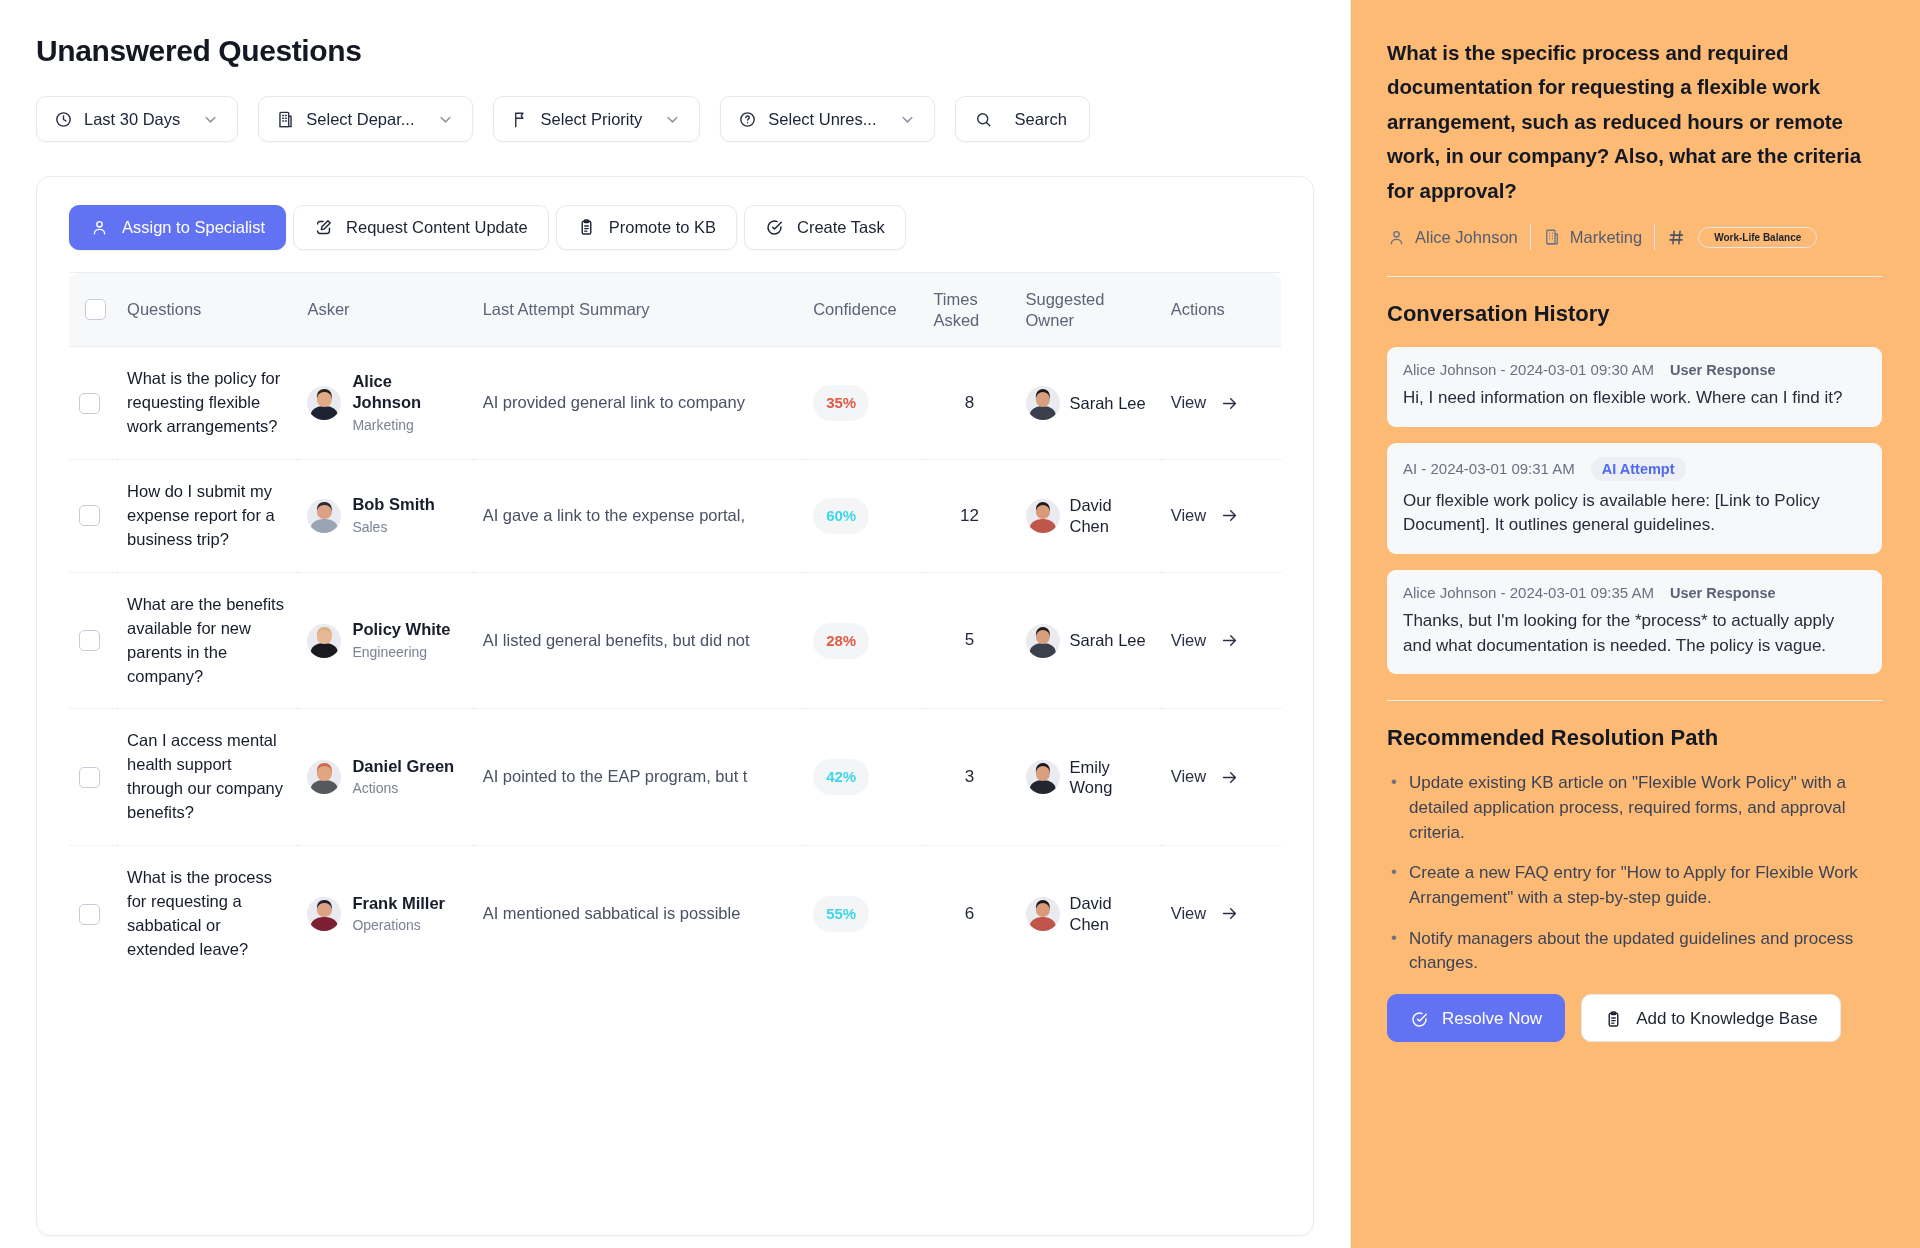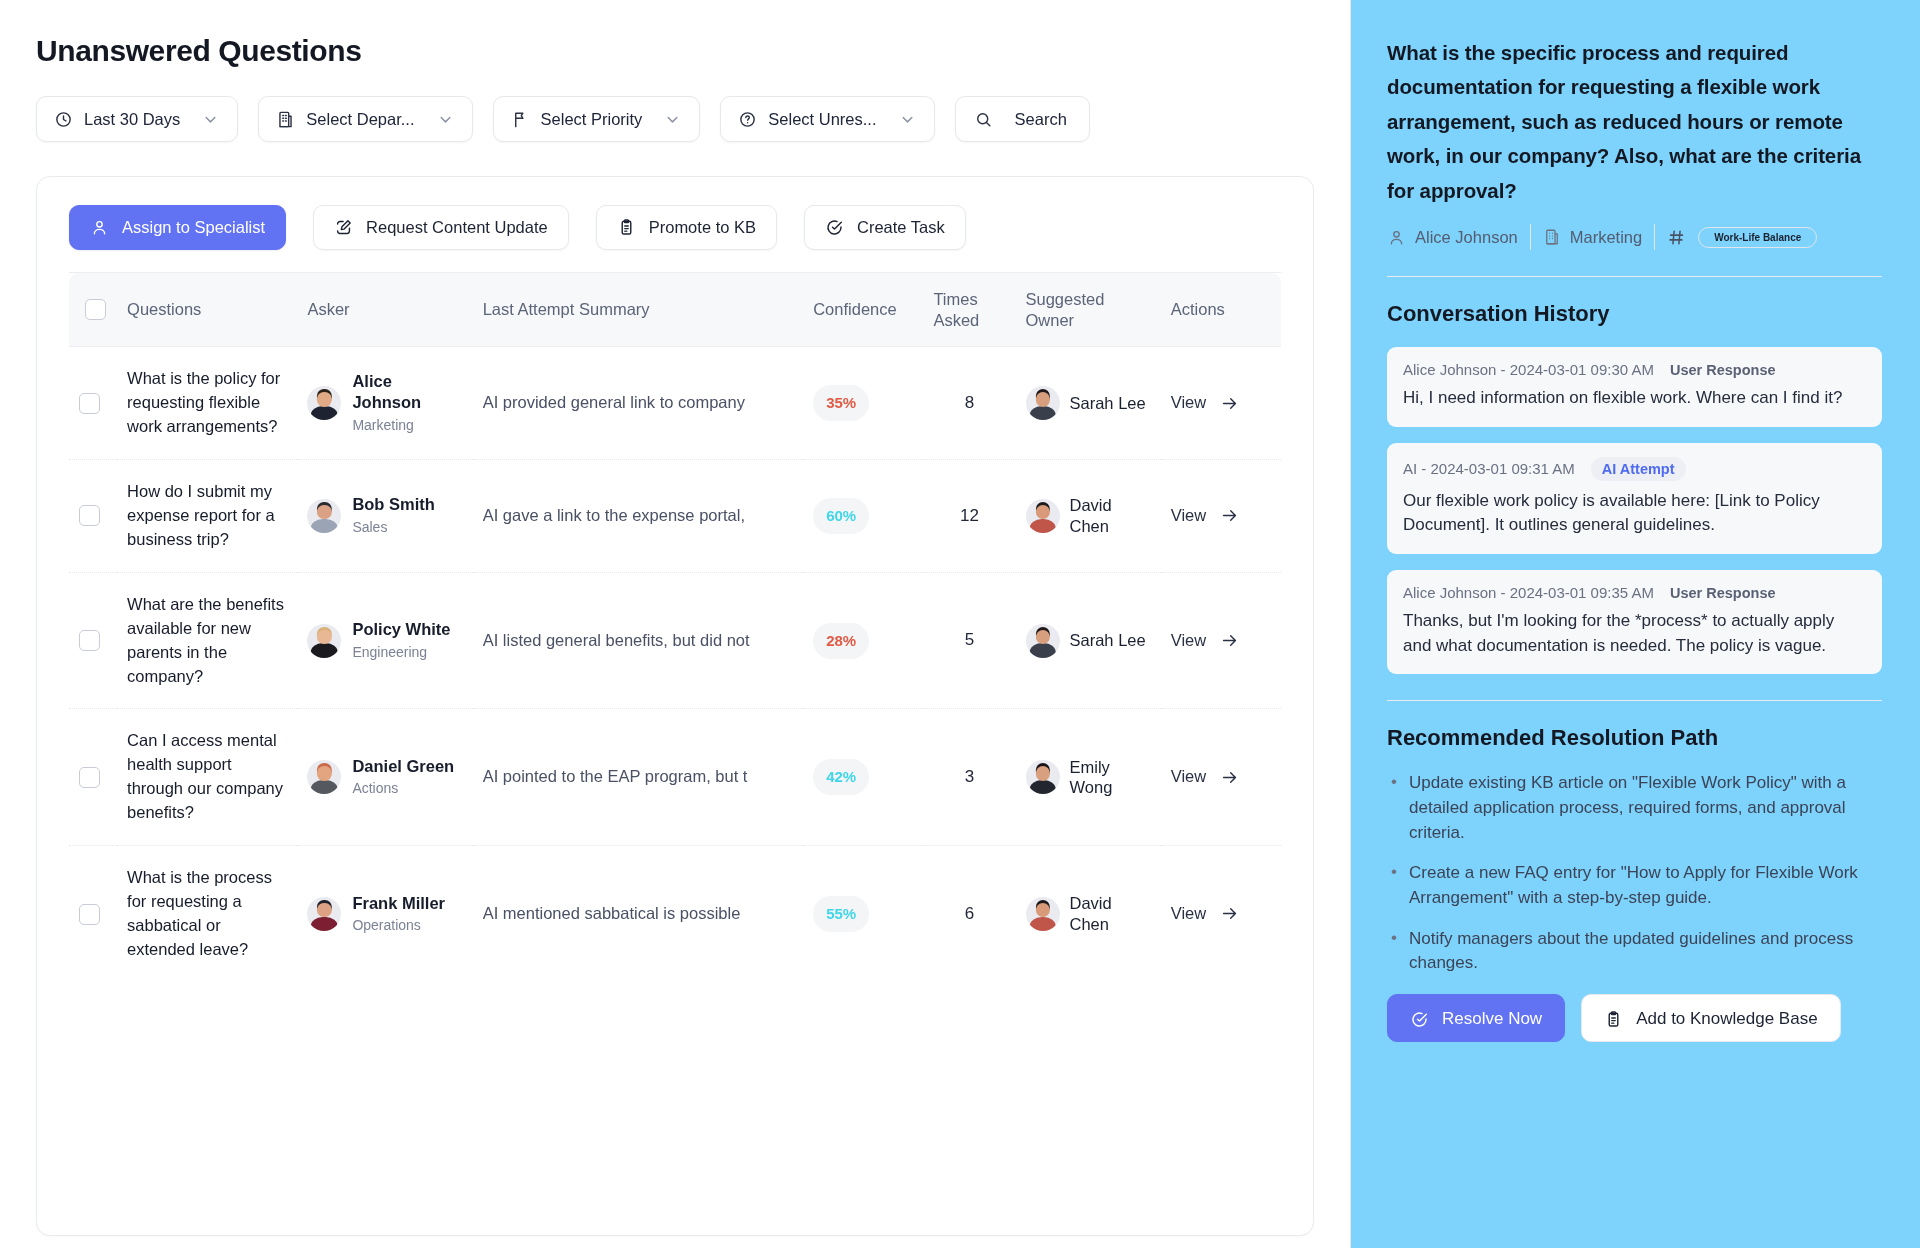--- a/index.html
+++ b/index.html
@@ -44,21 +44,21 @@
   .icon { display: inline-flex; align-items: center; justify-content: center; flex: none; }
 
   
   .card {
     margin-top: 34px;
     border: 1px solid #e9ebef; border-radius: 14px;
     background: #fff; box-shadow: 0 1px 2px rgba(16,24,40,.03);
     overflow: hidden;
     height: 1060px;
   }
-  .actions-bar { display: flex; gap: 27px; padding: 28px 32px 22px 32px; }
+  .actions-bar { display: flex; gap: 7px; padding: 28px 32px 22px 32px; }
   .act {
     display: flex; align-items: center; gap: 13px;
     height: 45px; padding: 0 20px;
     border: 1px solid #e6e8ec; border-radius: 10px;
     background: #fff; font-size: 16.5px; font-weight: 500; color: #1d2333;
     box-shadow: 0 1px 2px rgba(16,24,40,.04); cursor: pointer; white-space: nowrap;
   }
   .act.primary {
     background: #6172f3; border-color: #6172f3; color: #fff;
     box-shadow: 0 1px 2px rgba(16,24,40,.08);
@@ -121,21 +121,21 @@
   .owner-name { font-weight: 500; color: #1b2130; line-height: 1.25; }
   .view {
     display: flex; align-items: center; gap: 14px;
     color: #2a3044; font-weight: 500; cursor: pointer;
   }
 
   
   .right {
     width: 570px; height: 1248px; border-left: 1px solid #e8eaee;
     padding: 36px 38px 0 36px; overflow: hidden; position: relative;
-    background: #7dd3fc;
+    background: #fdba74;
   }
   .detail-q {
     font-size: 20.5px; font-weight: bold; line-height: 1.68;
     color: #141823; letter-spacing: -0.1px;
   }
   .meta { display: flex; align-items: center; gap: 12px; margin-top: 16px; flex-wrap: nowrap; }
   .meta-item { display: flex; align-items: center; gap: 9px; color: #545c6f; font-size: 16.5px; }
   .meta-item .nm { line-height: 1.25; }
   .meta-sep { width: 1px; height: 26px; background: #e3e6eb; }
   .pill {

